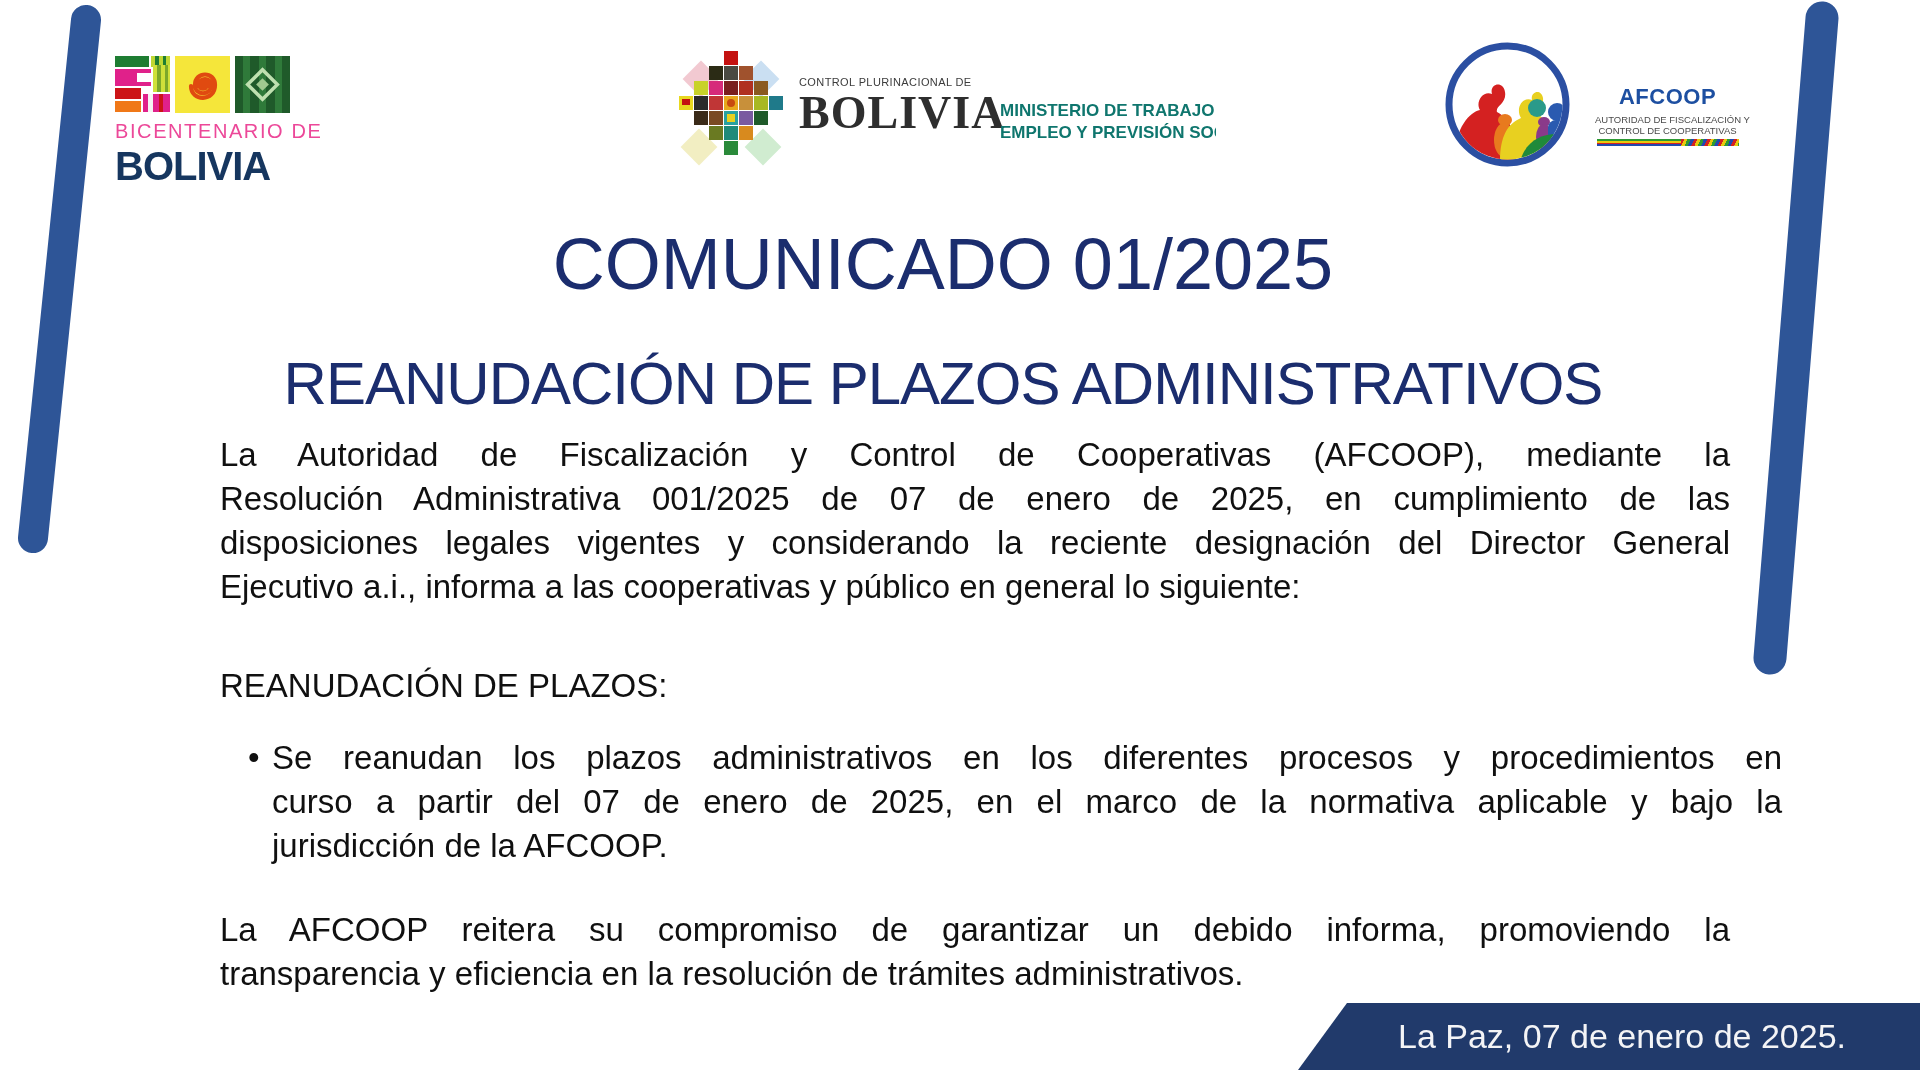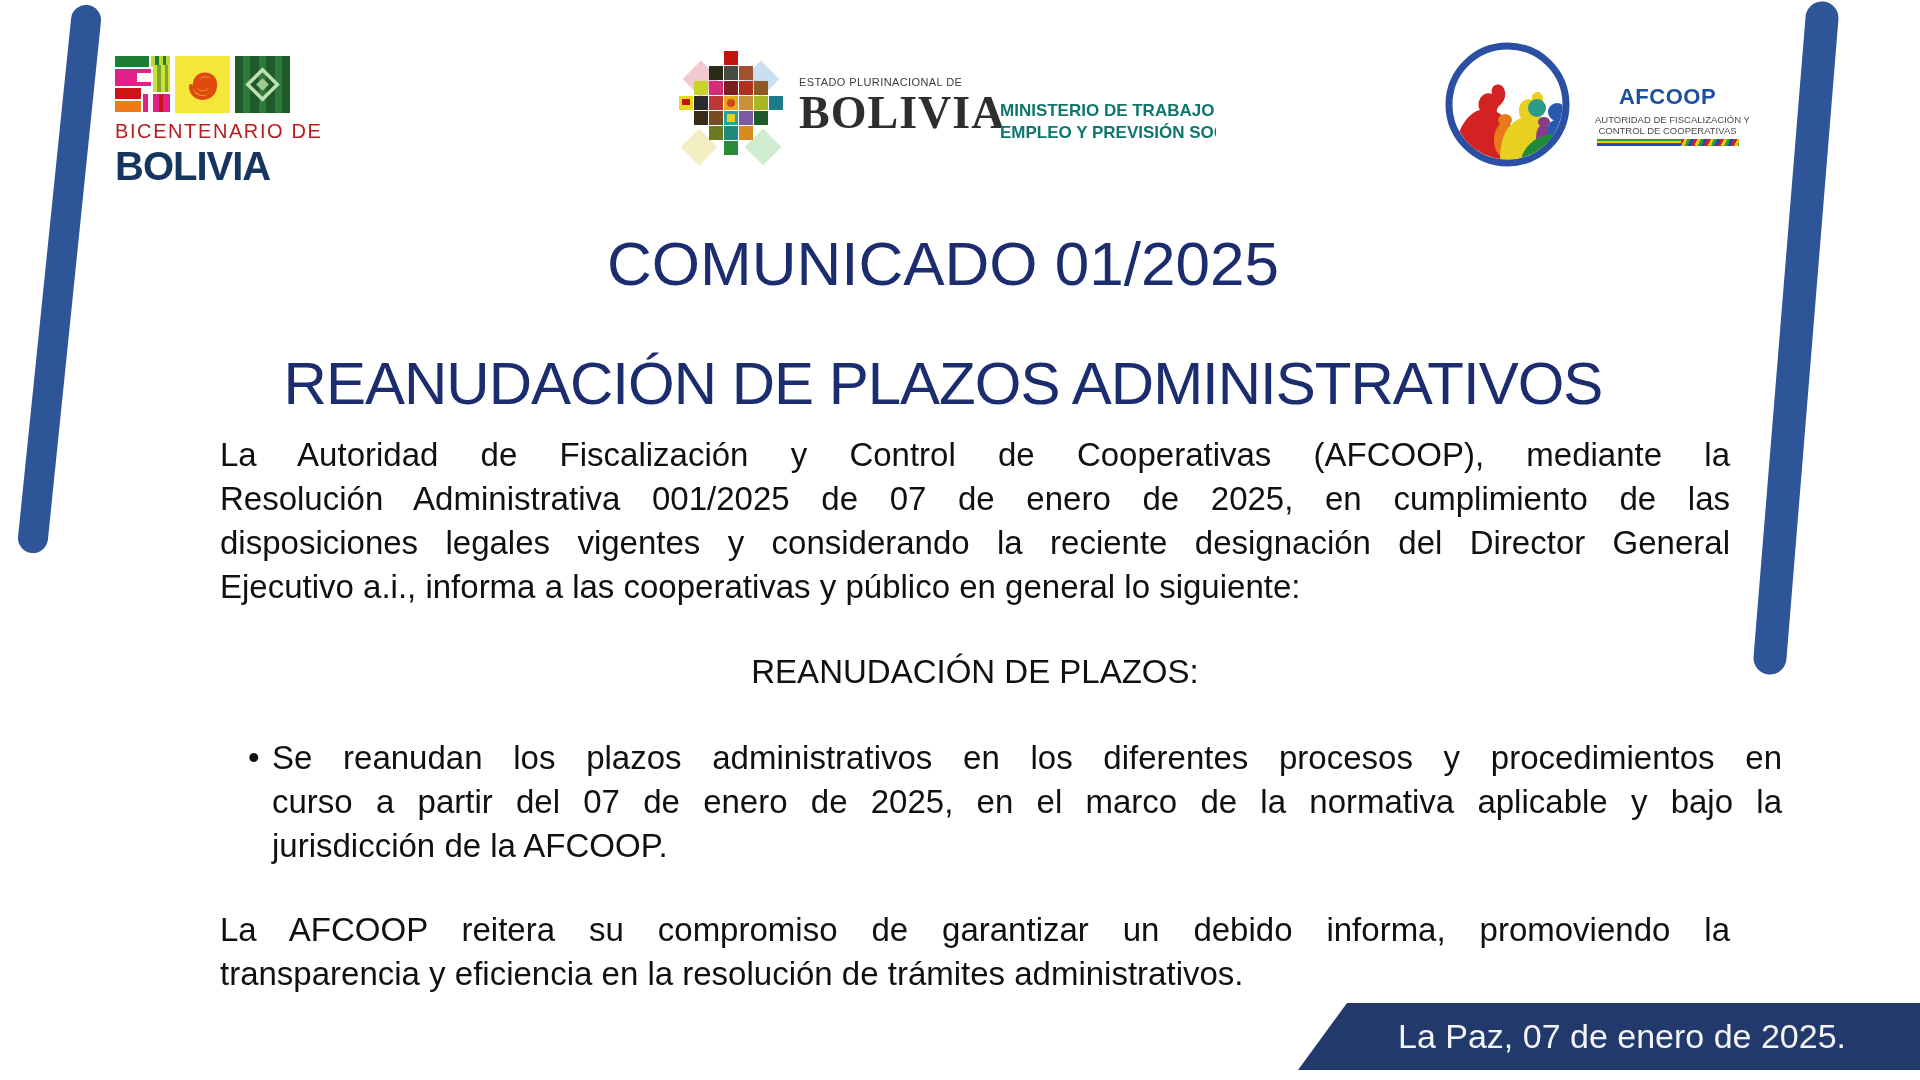--- a/index.html
+++ b/index.html
@@ -9,21 +9,21 @@
     margin:0 auto;
   }
   .abs { position:absolute; }
 
   
   #strokes { position:absolute; left:0; top:0; width:1920px; height:1080px; z-index:1; }
 
   
   .logo-bicentenario { left:115px; top:56px; width:176px; z-index:2; }
   .bic-tiles { display:flex; gap:5px; }
-  .bic-top-label { margin-top:7px; font-size:20px; letter-spacing:1.6px; color:#b91c1c; white-space:nowrap; }
+  .bic-top-label { margin-top:7px; font-size:20px; letter-spacing:1.6px; color:#ec4899; white-space:nowrap; }
   .bic-name { margin-top:1px; font-size:40px; font-weight:bold; color:#16365f; letter-spacing:-1px; white-space:nowrap; }
 
   .logo-estado-group { left:668px; top:42px; z-index:2; }
   .estado-text { left:799px; top:76px; width:165px; z-index:2; }
   .estado-small { font-size:11px; letter-spacing:0.4px; color:#3c3c3c; white-space:nowrap; }
   .estado-name { font-family:"Liberation Serif", serif; font-weight:bold; font-size:46px; color:#2e2e2e; line-height:46px; margin-top:2px; letter-spacing:1px; }
 
   .ministerio { left:1000px; top:100px; width:216px; overflow:hidden; z-index:2; }
   .ministerio div { font-size:17px; line-height:22px; color:#0f766e; white-space:nowrap;font-weight:bold; }
 
@@ -31,21 +31,21 @@
   .afcoop-text { left:1595px; top:80px; width:145px; text-align:center; z-index:2; }
   .afcoop-acronym { font-size:22px; font-weight:bold; color:#1d4fa1; letter-spacing:0.5px; line-height:34px; }
   .afcoop-sub { font-size:9.5px; line-height:9.5px; font-weight:normal; color:#4a4a4a; white-space:nowrap; margin-top:1px; }
   .wiphala { margin:4px auto 0 auto; width:142px; height:7px; position:relative;
     background:linear-gradient(to bottom,#2e9b34 0 2px,#e8c90e 2px 4px,#d42121 4px 5.5px,#2149b0 5.5px 7px); }
   .wiphala .zig { position:absolute; right:0; top:0; width:58px; height:7px;
     background:repeating-linear-gradient(115deg,#d42121 0 3px,#e8c90e 3px 6px,#2e9b34 6px 9px,#2149b0 9px 12px); }
 
   
   .title-block { left:188px; top:218px; width:1510px; text-align:center; color:#1b2d6e; z-index:2; }
-  .title-main { font-size:62px; line-height:92px; white-space:nowrap; }
+  .title-main { font-size:72px; line-height:92px; white-space:nowrap; }
   .title-sub { font-size:60px; line-height:68px; letter-spacing:-1px; white-space:nowrap;margin-top:40px; }
 
   
   .body-text { left:188px; width:1510px; font-size:33px; line-height:44px; color:#101010; z-index:2;margin-left:32px; }
   .jline { text-align:justify; text-align-last:justify; white-space:normal; }
   .lline { text-align:left; }
   .bullet-item { padding-left:52px; position:relative; }
   .bullet-dot { position:absolute; left:28px; top:0; }
 
   
@@ -133,21 +133,21 @@
       <rect x="56" y="84" width="14" height="14" fill="#1f8a7a"></rect>
       <rect x="71" y="84" width="14" height="14" fill="#d88a1e"></rect>
       <rect x="56" y="99" width="14" height="14" fill="#2a8a3a"></rect>
 
       <circle cx="63" cy="61" r="4" fill="#c84a10"></circle>
       <rect x="59" y="72" width="8" height="8" fill="#e8d020"></rect>
       <rect x="14" y="57" width="8" height="6" fill="#c41211"></rect>
     </g>
   </svg>
   <div class="abs estado-text">
-    <div class="estado-small">ESTADO PLURINACIONAL DE</div>
+    <div class="estado-small">CONTROL PLURINACIONAL DE</div>
     <div class="estado-name">BOLIVIA</div>
   </div>
   <div class="abs ministerio">
     <div>MINISTERIO DE TRABAJO</div>
     <div>EMPLEO Y PREVISIÓN SOCIAL</div>
   </div>
 
   <svg class="abs logo-afcoop" width="125" height="125" viewBox="0 0 125 125">
     <defs>
       <clipPath id="afclip">
@@ -182,21 +182,21 @@
     <div class="title-sub">REANUDACIÓN DE PLAZOS ADMINISTRATIVOS</div>
   </div>
 
   <div class="abs body-text" style="top:433px;">
     <div class="jline">La Autoridad de Fiscalización y Control de Cooperativas (AFCOOP), mediante la</div>
     <div class="jline">Resolución Administrativa 001/2025 de 07 de enero de 2025, en cumplimiento de las</div>
     <div class="jline">disposiciones legales vigentes y considerando la reciente designación del Director General</div>
     <div class="lline">Ejecutivo a.i., informa a las cooperativas y público en general lo siguiente:</div>
   </div>
 
-  <div class="abs body-text lline" style="top:650px;text-align:center;">REANUDACIÓN DE PLAZOS:</div>
+  <div class="abs body-text lline" style="top:664px;">REANUDACIÓN DE PLAZOS:</div>
 
   <div class="abs body-text bullet-item" style="top:736px;">
     <span class="bullet-dot">•</span>
     <div class="jline">Se reanudan los plazos administrativos en los diferentes procesos y procedimientos en</div>
     <div class="jline">curso a partir del 07 de enero de 2025, en el marco de la normativa aplicable y bajo la</div>
     <div class="lline">jurisdicción de la AFCOOP.</div>
   </div>
 
   <div class="abs body-text" style="top:908px;">
     <div class="jline">La AFCOOP reitera su compromiso de garantizar un debido informa, promoviendo la</div>

